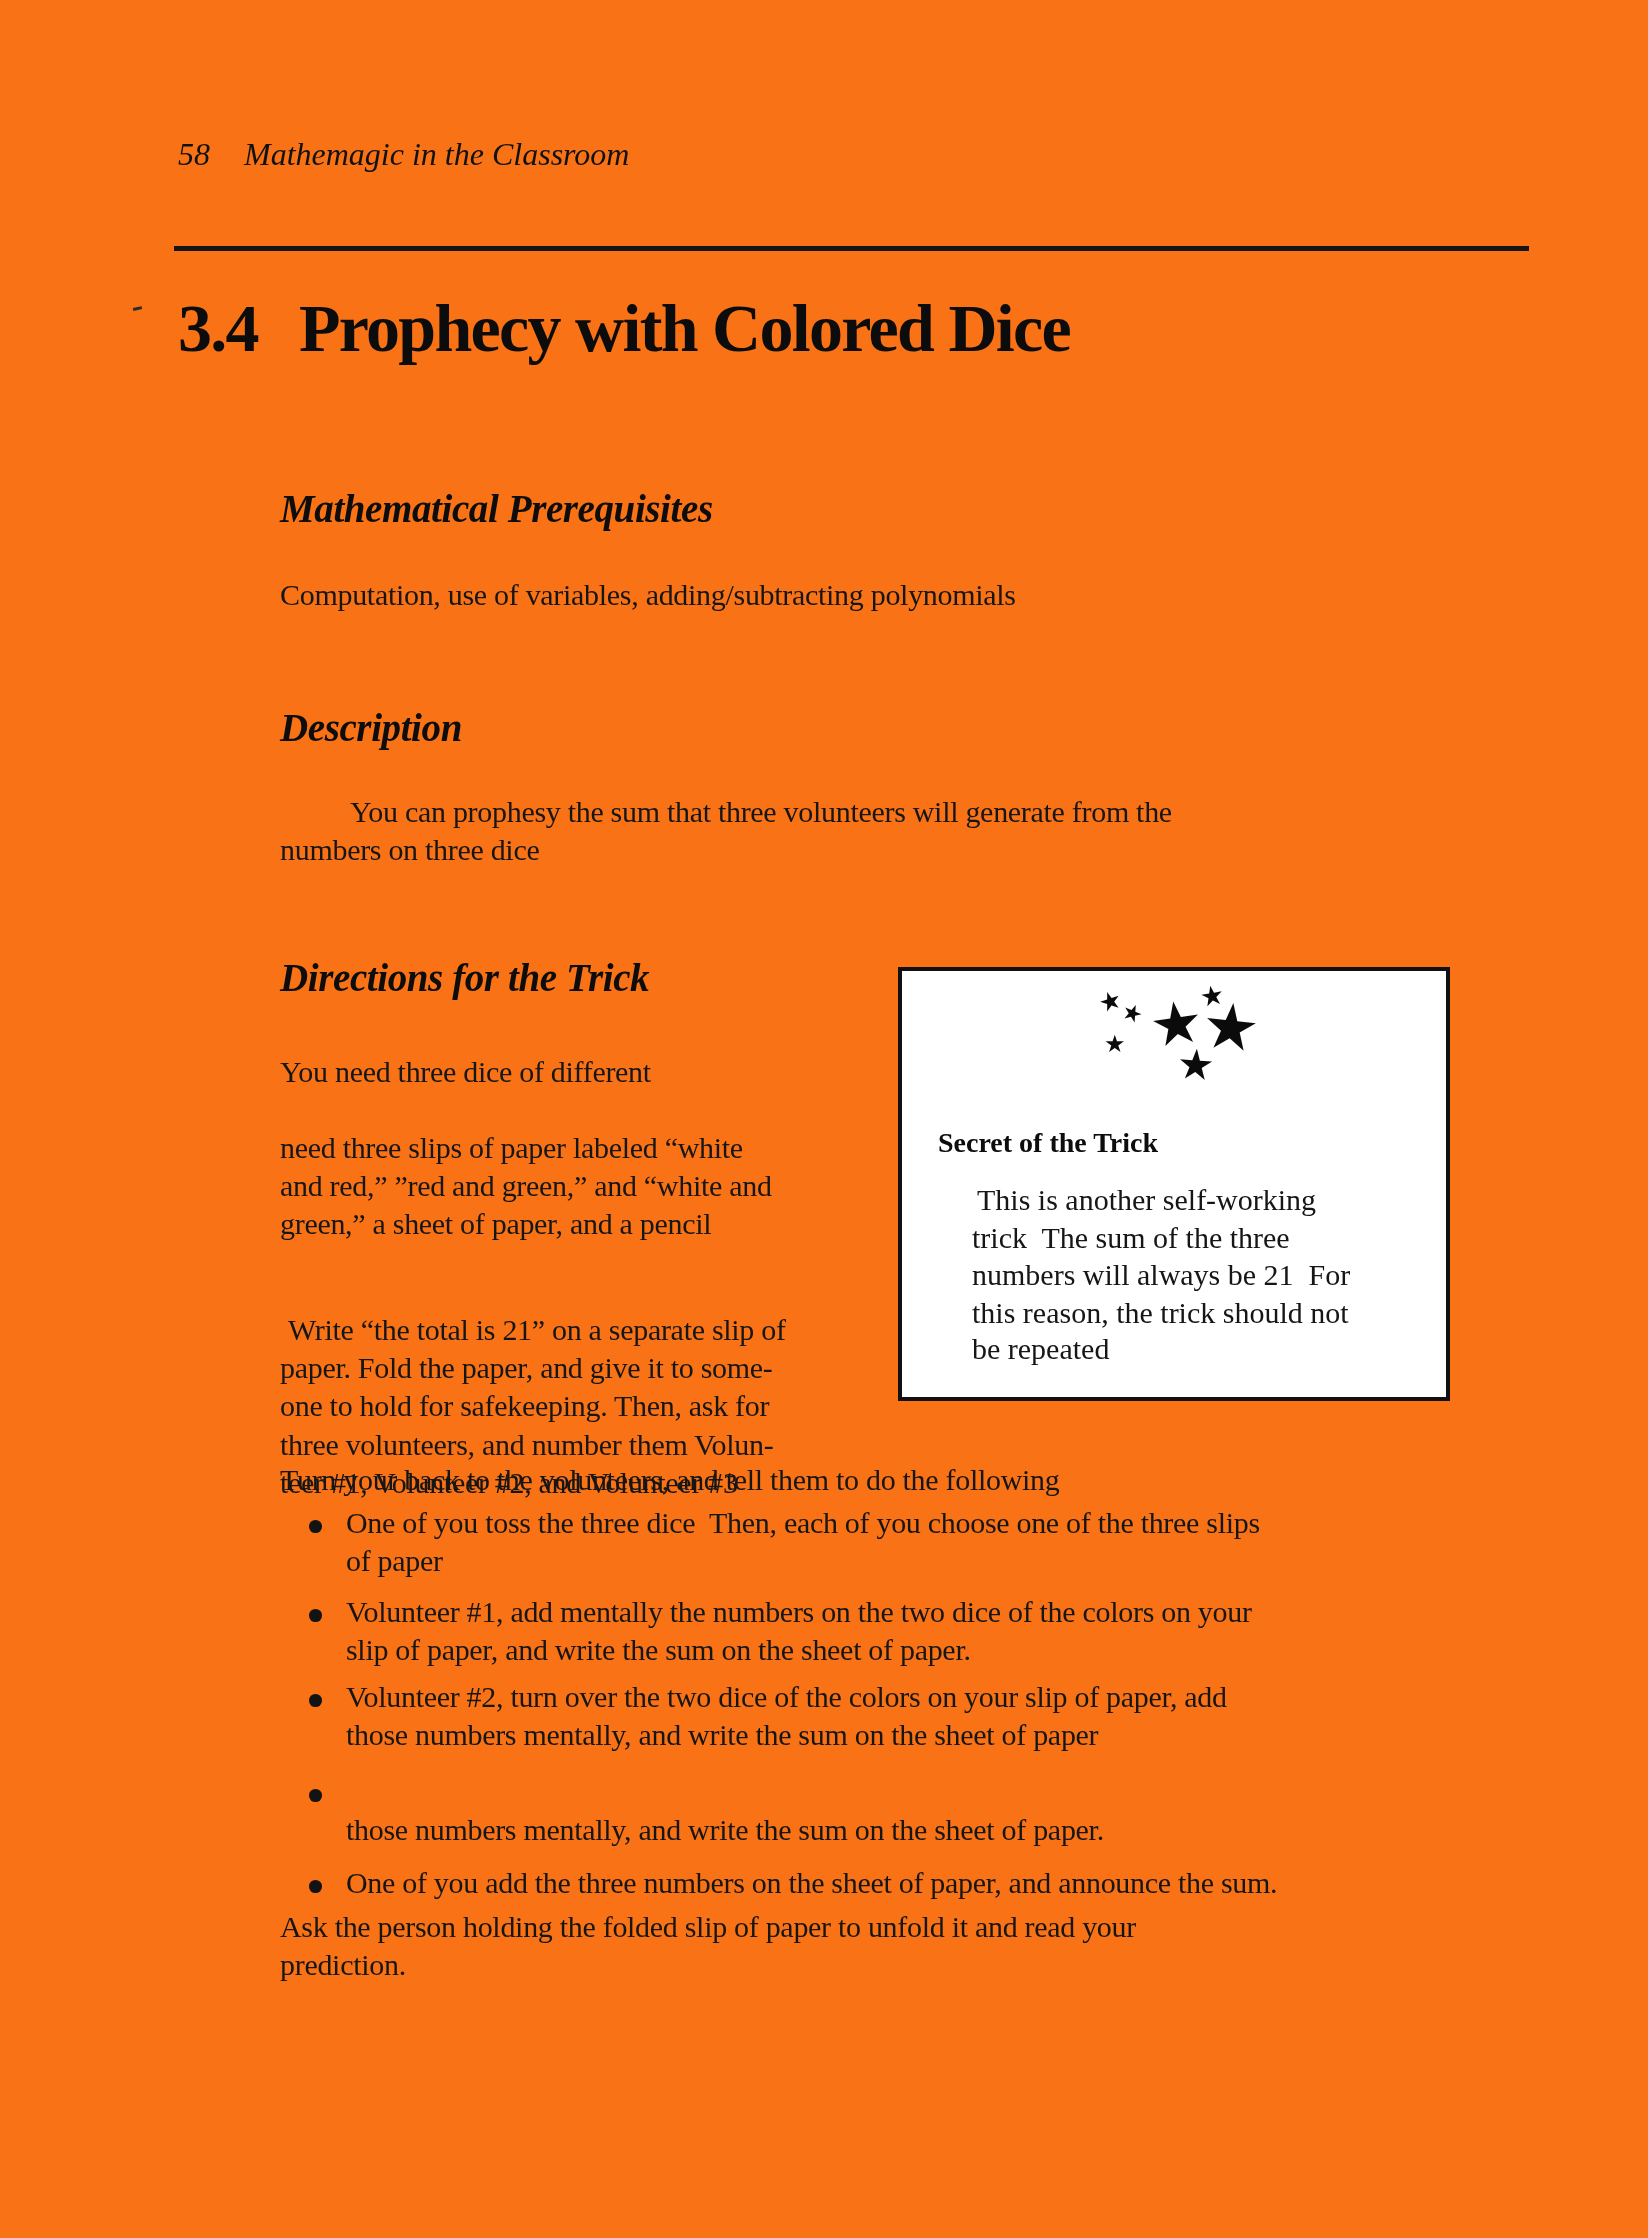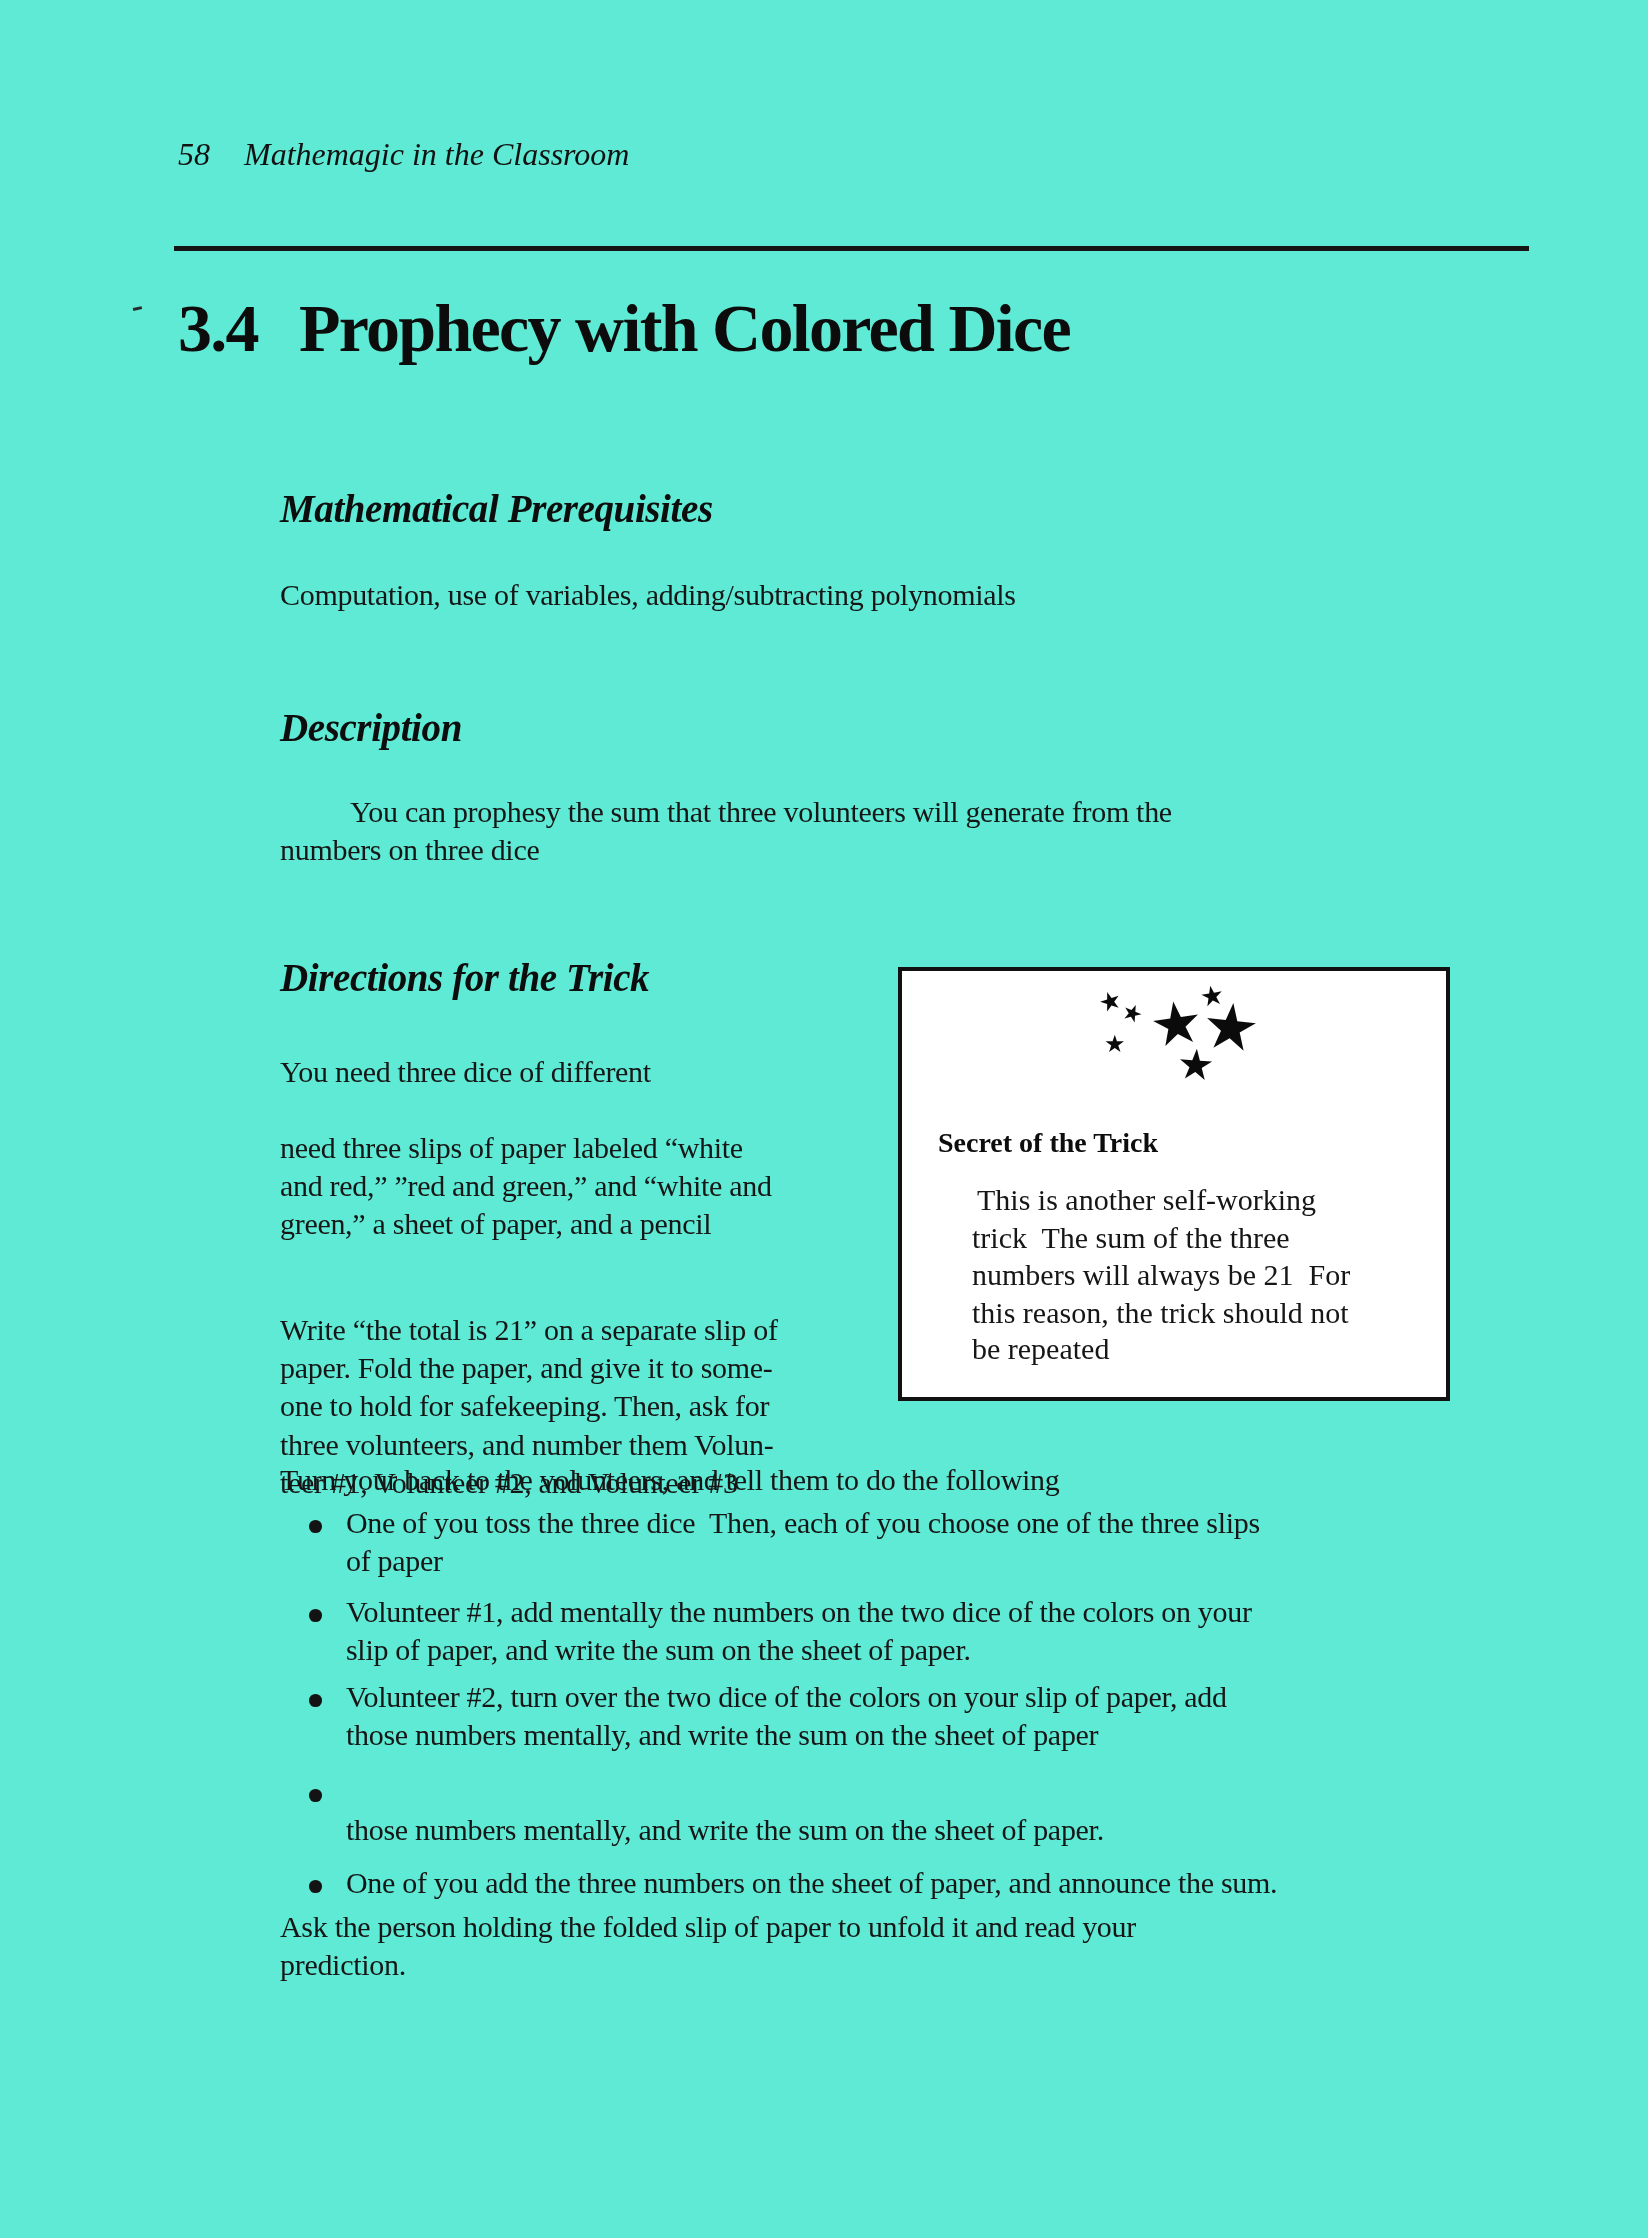--- a/index.html
+++ b/index.html
@@ -1,19 +1,19 @@
 <!DOCTYPE html>
 <html style="font-size:13.6px"><head>
 <meta charset="utf-8">
 <style>
   html,body{margin:0;padding:0;background:#888;}
   .page{
     position:relative;
     width:1648px;height:2239px;
-    background:#5eead4;
+    background:#f97316;
     font-family:"Liberation Serif","DejaVu Serif",serif;
     color:#141414;
     overflow:hidden;
   }
   .line{
     position:absolute;
     font-size:30px;
     line-height:38px;
     letter-spacing:-0.3px;
     white-space:pre;
@@ -115,21 +115,21 @@
   <div class="line" style="left:350px;top:793px;">You can prophesy the sum that three volunteers will generate from the</div>
   <div class="line" style="left:280px;top:831px;">numbers on three dice</div>
 
   <div class="sub-heading" style="left:280px;top:957px;">Directions for the Trick</div>
 
   <div class="line" style="left:280px;top:1053px;">You need three dice of different</div>
   <div class="line" style="left:280px;top:1129px;">need three slips of paper labeled “white</div>
   <div class="line" style="left:280px;top:1167px;">and red,” ”red and green,” and “white and</div>
   <div class="line" style="left:280px;top:1205px;">green,” a sheet of paper, and a pencil</div>
 
-  <div class="line" style="left:280px;top:1311px;">Write “the total is 21” on a separate slip of</div>
+  <div class="line" style="left:288px;top:1311px;">Write “the total is 21” on a separate slip of</div>
   <div class="line" style="left:280px;top:1349px;">paper. Fold the paper, and give it to some-</div>
   <div class="line" style="left:280px;top:1387px;">one to hold for safekeeping. Then, ask for</div>
   <div class="line" style="left:280px;top:1426px;">three volunteers, and number them Volun-</div>
   <div class="line" style="left:280px;top:1464px;">teer #1, Volunteer #2, and Volunteer #3</div>
 
   <div class="secret-box">
     <span class="star" style="left:197px;top:18px;font-size:25.4px;transform:rotate(-18deg);">★</span>
     <span class="star" style="left:220px;top:30.5px;font-size:23px;transform:rotate(22deg);">★</span>
     <span class="star" style="left:298px;top:12px;font-size:27px;transform:rotate(-10deg);">★</span>
     <span class="star" style="left:248px;top:24px;font-size:59px;transform:rotate(-8deg);">★</span>

